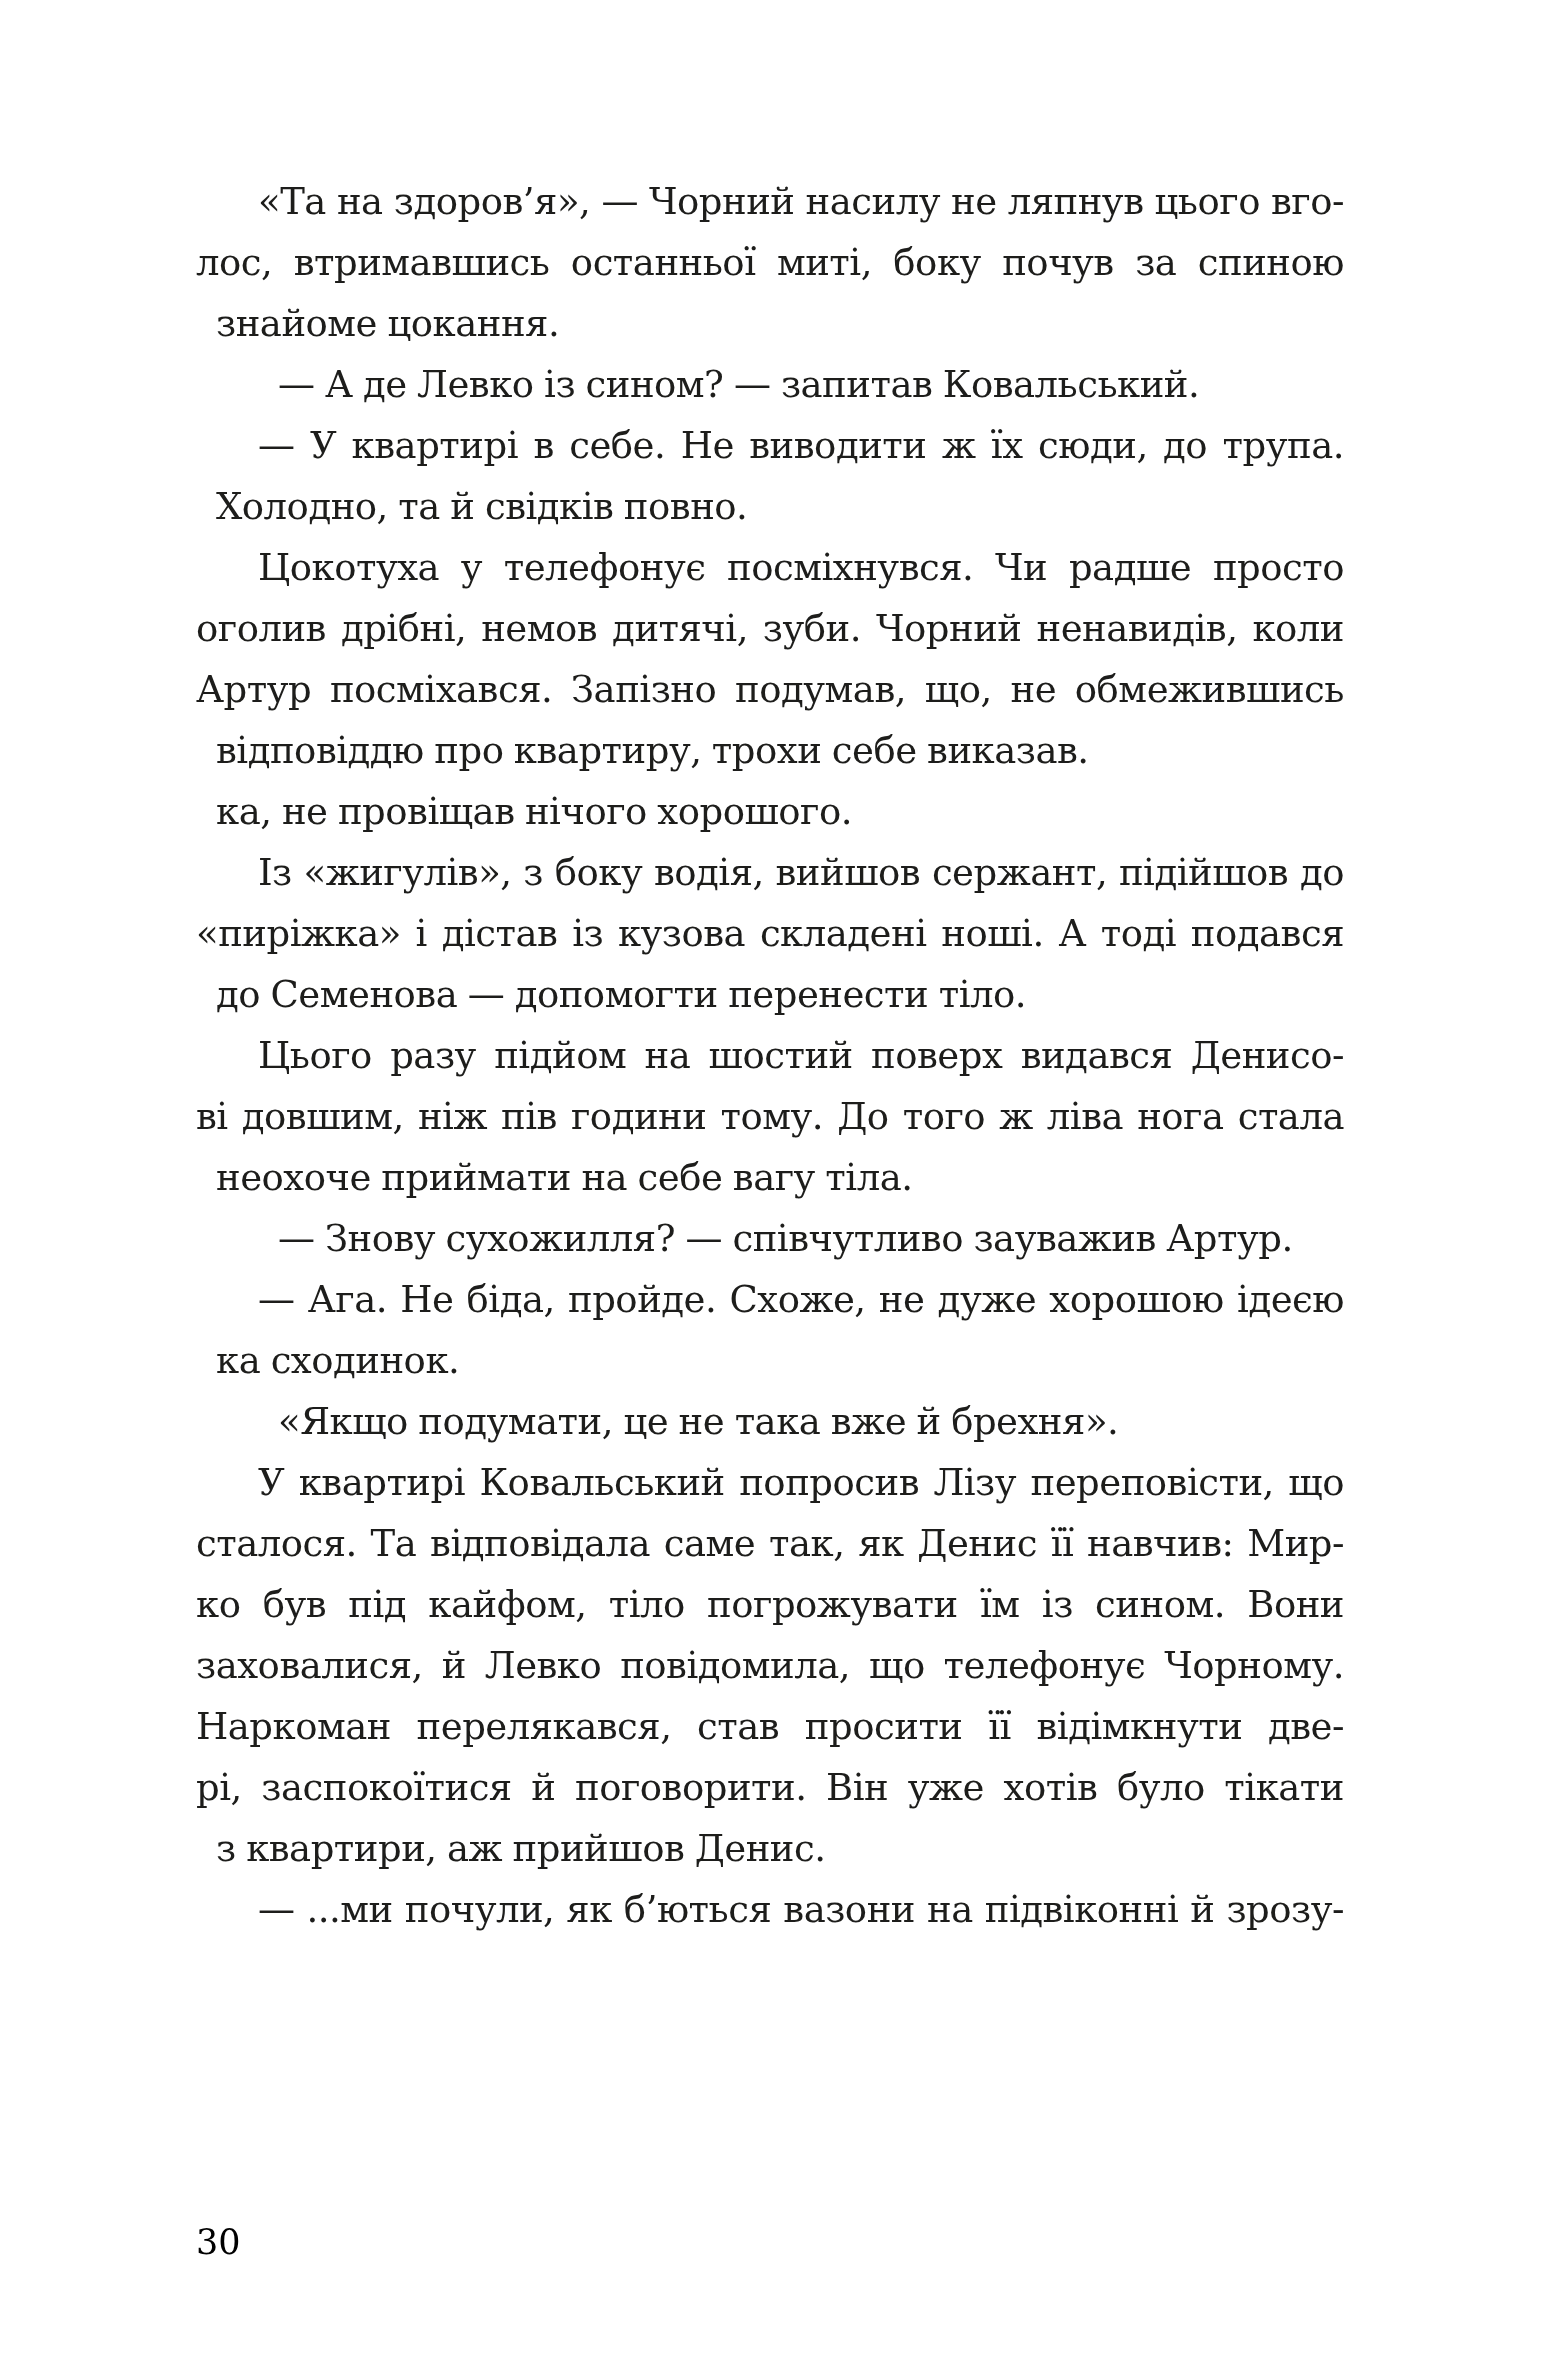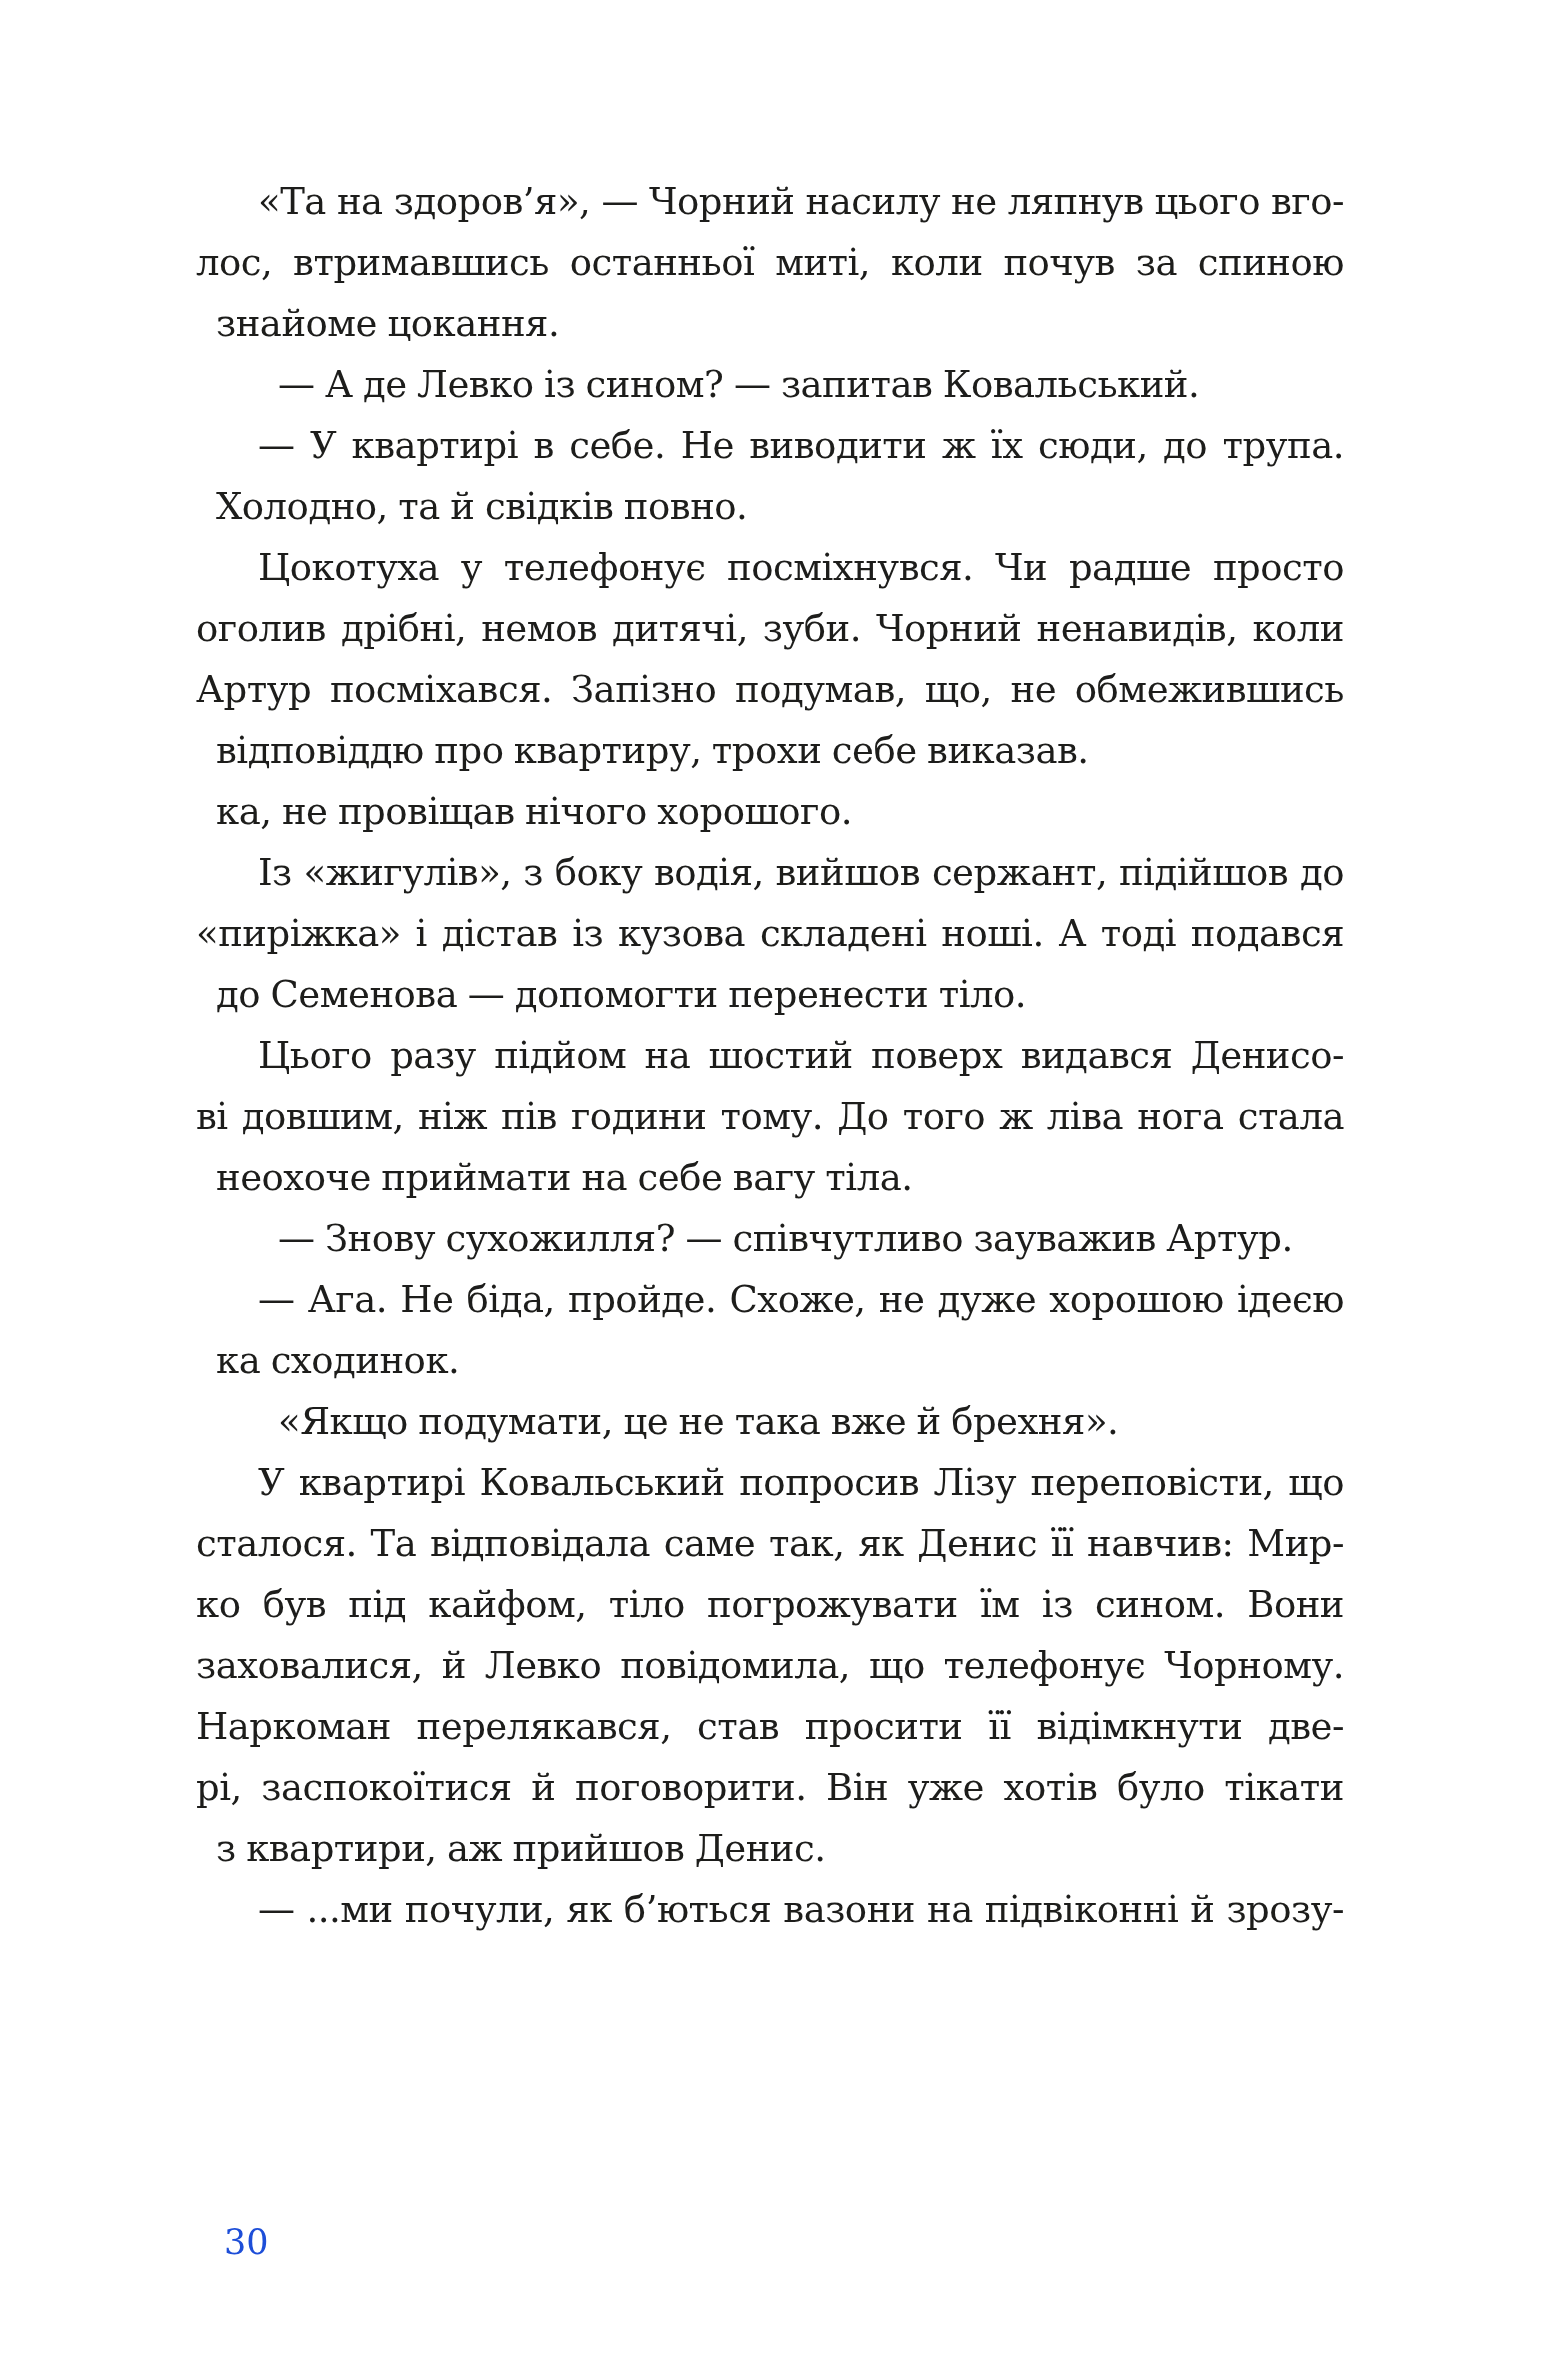--- a/index.html
+++ b/index.html
@@ -51,33 +51,32 @@
     .line.first {
       padding-left: 62px;
     }
     .page-number {
       position: absolute;
       left: 196px;
       top: 2222px;
       font-family: "DejaVu Serif", "Liberation Serif", serif;
       font-size: 35px;
       line-height: 40px;
-      color: #1d4ed8;
-      margin-left: 28px;
+      color: #000000;
     }
   </style>
 </head>
 <body>
 
 <div class="page">
   <div class="text-block">
 
     <p class="para" style="text-indent:0">
       <span class="line first">«Та на здоров’я», — Чорний насилу не ляпнув цього вго-</span>
-      <span class="line">лос, втримавшись останньої миті, коли почув за спиною</span>
+      <span class="line">лос, втримавшись останньої миті, боку почув за спиною</span>
       <span class="line last">знайоме цокання.</span>
     </p>
 
     <p class="para" style="text-indent:0">
       <span class="line first last">— А де Левко із сином? — запитав Ковальський.</span>
     </p>
 
     <p class="para" style="text-indent:0">
       <span class="line first">— У квартирі в себе. Не виводити ж їх сюди, до трупа.</span>
       <span class="line last">Холодно, та й свідків повно.</span>

